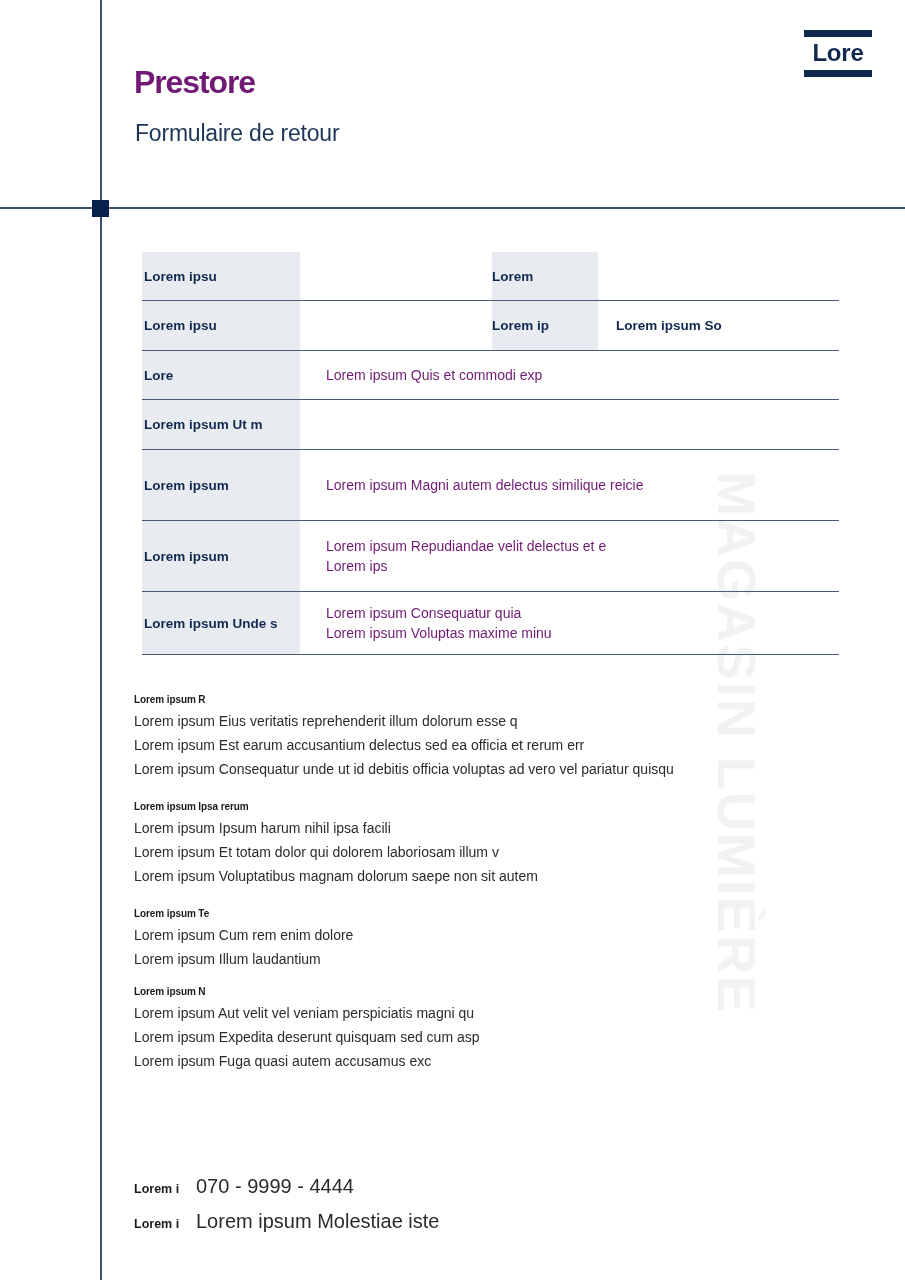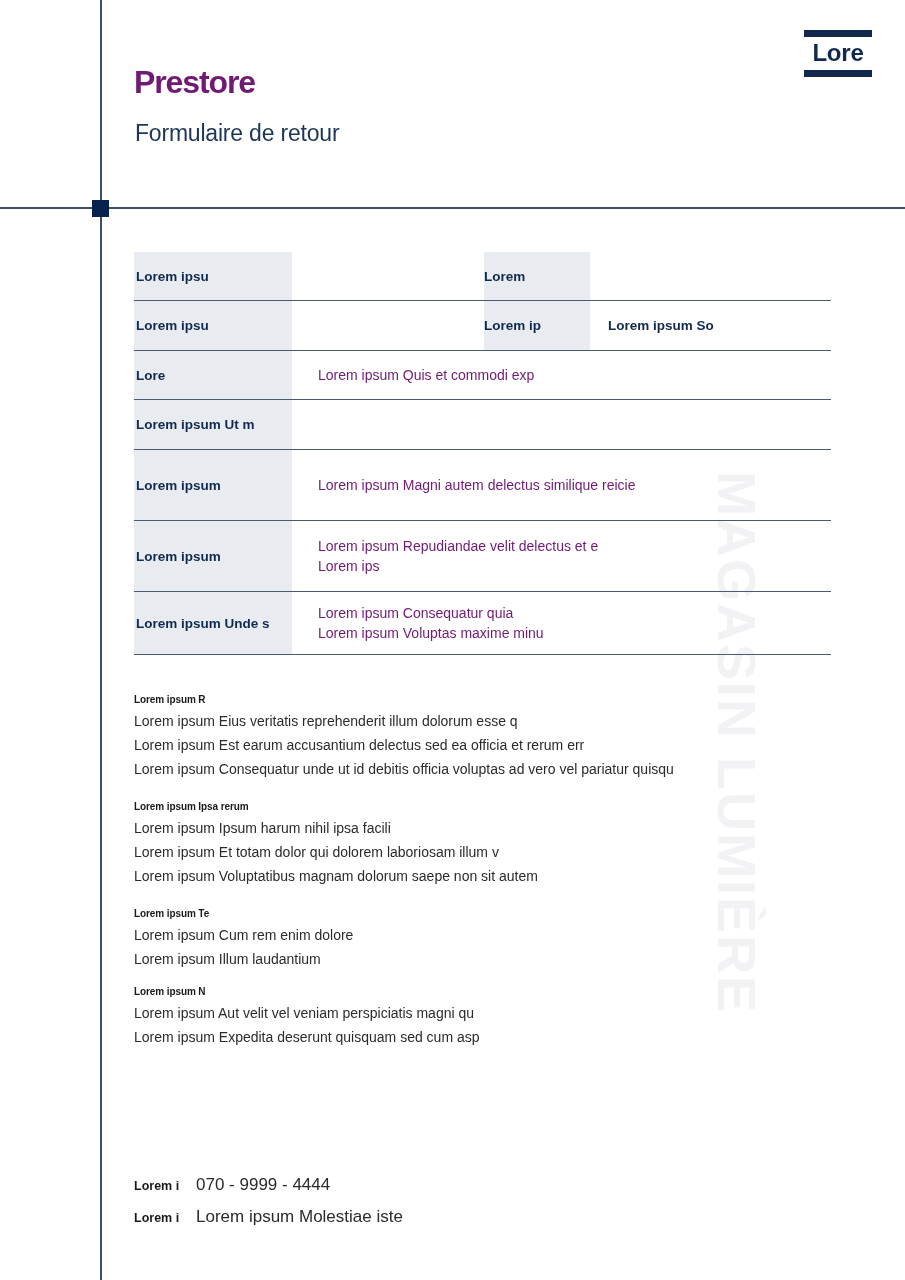--- a/index.html
+++ b/index.html
@@ -85,21 +85,21 @@
     font-size: 23px;
     color: #1d3557;
     font-weight: normal;
     margin: 22px 0 0 1px;
     letter-spacing: -0.2px;
   }
 
   
   .form-table {
     position: absolute;
-    left: 134px;
+    left: 142px;
     top: 252px;
     width: 697px;
   }
   .trow {
     position: relative;
     display: flex;
     align-items: stretch;
     border-bottom: 1.6px solid #4a5a73;
   }
   .tlabel {
@@ -187,21 +187,21 @@
   }
   .crow:last-child { margin-bottom: 0; }
   .clabel {
     font-size: 12.5px;
     font-weight: bold;
     color: #1a1a1a;
     width: 62px;
     flex: 0 0 62px;
   }
   .cvalue {
-    font-size: 17px;
+    font-size: 20px;
     color: #2b2b2b;
   }
 
   
   .watermark {
     position: absolute;
     right: -92px;
     top: 700px;
     width: 520px;
     transform: rotate(90deg);
@@ -298,20 +298,21 @@
       </div>
       <div class="sec tight">
         <div class="sec-title">Lorem ipsum Te</div>
         <div class="sec-line">Lorem ipsum Cum rem enim dolore</div>
         <div class="sec-line">Lorem ipsum Illum laudantium</div>
       </div>
       <div class="sec">
         <div class="sec-title">Lorem ipsum N</div>
         <div class="sec-line">Lorem ipsum Aut velit vel veniam perspiciatis magni qu</div>
         <div class="sec-line">Lorem ipsum Expedita deserunt quisquam sed cum asp</div>
+        <div class="sec-line">Lorem ipsum Fuga quasi autem accusamus exc</div>
       </div>
     </div>
 
   <div class="contacts" id="contacts">
       <div class="crow">
         <div class="clabel">Lorem i</div>
         <div class="cvalue">070 - 9999 - 4444</div>
       </div>
       <div class="crow">
         <div class="clabel">Lorem i</div>

